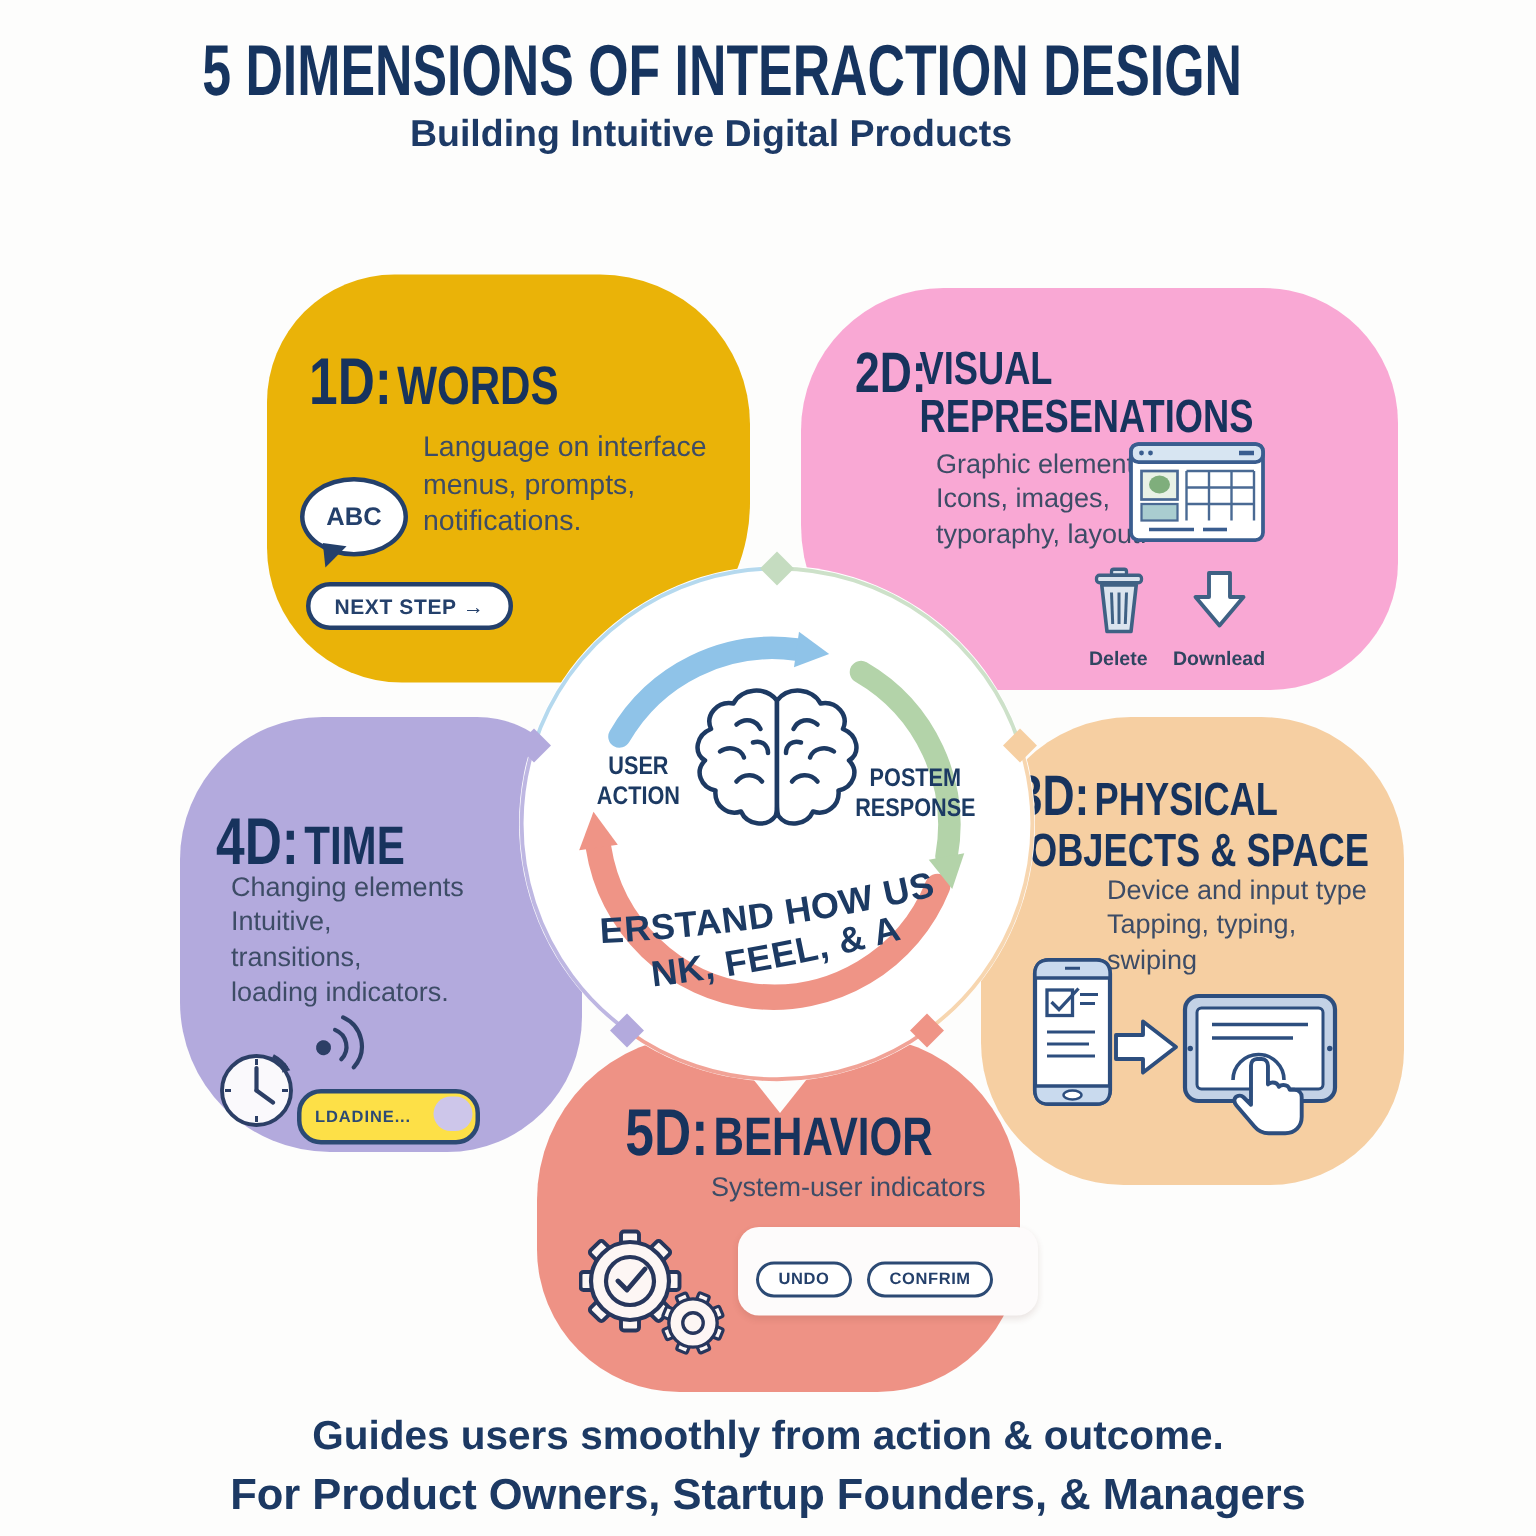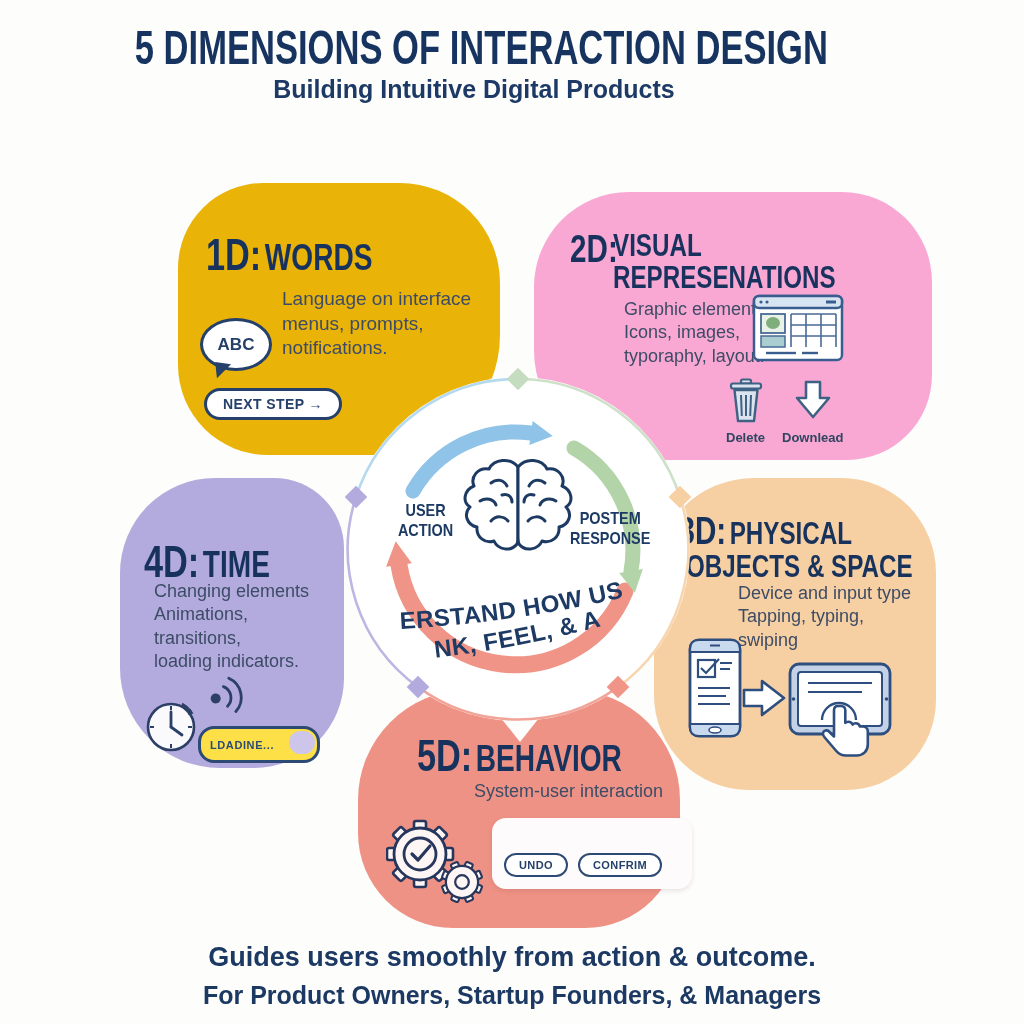--- a/index.html
+++ b/index.html
@@ -17,21 +17,21 @@
   .main-title{
     display:inline-block;font-size:48px;font-weight:800;color:#16345f;
     letter-spacing:0px;transform:scaleX(.72);transform-origin:center;white-space:nowrap;
   }
   .subtitle{margin-top:0px;font-size:25px;font-weight:600;color:#1d3a66;}
 
   
   .blob{position:absolute;z-index:1;}
   #blob-1d{left:178px;top:183px;width:322px;height:272px;background:#eab308;border-radius:85px 100px 120px 90px;}
   #blob-2d{left:534px;top:192px;width:398px;height:268px;background:#f9a8d4;border-radius:95px 90px 85px 110px;}
-  #blob-4d{left:120px;top:478px;width:224px;height:290px;background:#b3aadd;border-radius:95px 70px 90px 100px;}
+  #blob-4d{left:120px;top:478px;width:224px;height:290px;background:#b3aadd;border-radius:95px 70px 90px 100px;padding-left:44px;}
   #blob-3d{left:654px;top:478px;width:282px;height:312px;background:#f6cfa2;border-radius:100px 95px 90px 95px;}
   #blob-5d{left:358px;top:690px;width:322px;height:238px;background:#ee9285;border-radius:110px 110px 95px 95px;}
   .notch{position:absolute;left:116px;top:-6px;width:0;height:0;
     border-left:46px solid transparent;border-right:46px solid transparent;border-top:58px solid #fdfdfc;}
 
   
   .cond{display:inline-block;transform:scaleX(.78);transform-origin:left center;white-space:nowrap;}
   .cond-c{display:inline-block;transform:scaleX(.78);transform-origin:center;white-space:nowrap;}
   .dim-title{font-weight:800;color:#17335d;line-height:1.02;}
   .prefix-lg{font-size:44px;} .name-lg{font-size:36px;}
@@ -67,37 +67,37 @@
     border:3px solid #2c4a74;border-radius:16px;display:flex;align-items:center;}
   .loading-text{font-size:11px;font-weight:600;color:#2c4a74;letter-spacing:.6px;padding-left:9px;}
   .loading-cap{position:absolute;right:2px;top:2px;width:26px;height:23px;background:#cdc6ea;border-radius:12px;}
 
   
   .h5d{position:absolute;left:0;top:44px;width:100%;text-align:center;}
   #blob-5d .desc-sm{position:absolute;left:116px;top:90px;}
   .dialog{position:absolute;left:134px;top:128px;width:178px;background:#fdfbfb;border-radius:14px;
     padding:11px 10px 12px 12px;box-shadow:0 2px 5px rgba(90,40,30,.12);}
   .dialog-text{font-size:11px;line-height:1.4;color:#44536e;font-weight:600;}
-  .dialog-btns{display:flex;gap:10px;margin-top:24px;}
+  .dialog-btns{display:flex;gap:10px;margin-top:12px;}
   .dialog-btn{background:#fff;border:2.5px solid #2c4a74;border-radius:14px;padding:4px 13px;
     font-size:11px;font-weight:800;color:#24406b;letter-spacing:.4px;font-family:"Liberation Sans",sans-serif;}
 
   
   .hub{position:absolute;left:346px;top:377px;width:344px;height:344px;background:#ffffff;border-radius:50%;z-index:2;}
   .hub svg{position:absolute;left:0;top:0;overflow:visible;}
   .hub-label{position:absolute;width:120px;text-align:center;font-weight:800;color:#1c3a63;
     font-size:17px;line-height:1.18;z-index:3;}
   .hub-label .cond-c{transform:scaleX(.85);}
   #user-label{left:20px;top:124px;}
   #system-label{left:204px;top:132px;}
 
   
   .footer{position:absolute;left:0;top:942px;width:1024px;text-align:center;z-index:4;}
   .footer-1{font-size:27px;font-weight:600;color:#1c3963;}
-  .footer-2{font-size:25px;font-weight:600;color:#1c3963;margin-top:8px;}
+  .footer-2{font-size:29px;font-weight:600;color:#1c3963;margin-top:8px;}
 
   button{cursor:pointer;}
 </style>
 </head>
 <body>
 
 <div class="page">
 
   <div class="header">
     <div class="main-title">5 DIMENSIONS OF INTERACTION DESIGN</div>
@@ -181,21 +181,21 @@
     </div>
   </div>
 
   <div class="blob" id="blob-4d">
     <div class="h4d dim-title">
       <span class="cond"><span class="prefix-lg">4D:</span>
       <span class="name-lg">TIME</span></span>
     </div>
     <div class="desc-sm">
       <div>Changing elements</div>
-      <div>Animations,</div>
+      <div>Intuitive,</div>
       <div>transitions,</div>
       <div>loading indicators.</div>
     </div>
 
     <svg width="58" height="58" viewBox="0 0 58 58" style="position:absolute;left:24px;top:218px;">
       <circle cx="27" cy="31" r="23" fill="#faf9fc" stroke="#2c3f66" stroke-width="2.6"></circle>
       <g stroke="#2c3f66" stroke-width="2">
         <line x1="27" y1="10" x2="27" y2="14"></line>
           <line x1="27" y1="48" x2="27" y2="52"></line>
         <line x1="6" y1="31" x2="10" y2="31"></line>
@@ -266,21 +266,21 @@
     </svg>
   </div>
 
   <div class="blob" id="blob-5d">
     <div class="notch"></div>
     <div class="h5d dim-title">
       <span class="cond-c"><span class="prefix-lg">5D:</span>
       <span class="name-lg">BEHAVIOR</span></span>
     </div>
     <div class="desc-sm">
-      <div>System-user interaction</div>
+      <div>System-user indicators</div>
     </div>
 
     <svg width="100" height="95" viewBox="0 0 100 95" style="position:absolute;left:28px;top:126px;">
       <g transform="translate(34,38)">
         <g fill="#fdf6f4" stroke="#27365c" stroke-width="2.6">
           <rect x="-6" y="-33" width="12" height="12" rx="2" transform="rotate(0)"></rect>
           <rect x="-6" y="-33" width="12" height="12" rx="2" transform="rotate(45)"></rect>
           <rect x="-6" y="-33" width="12" height="12" rx="2" transform="rotate(90)"></rect>
           <rect x="-6" y="-33" width="12" height="12" rx="2" transform="rotate(135)"></rect>
           <rect x="-6" y="-33" width="12" height="12" rx="2" transform="rotate(180)"></rect>

